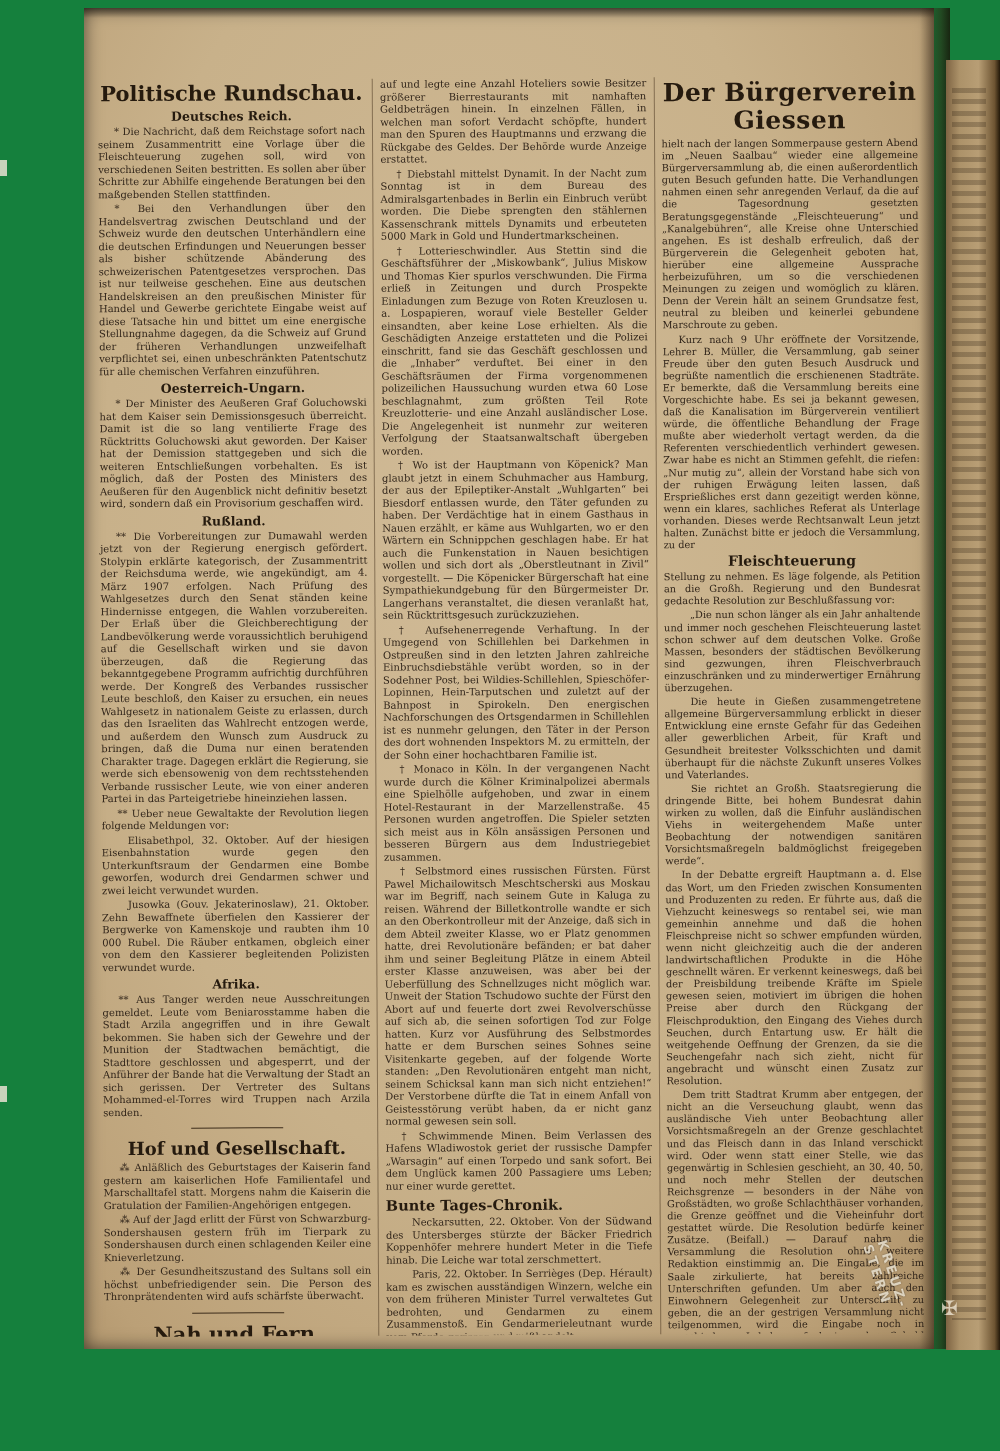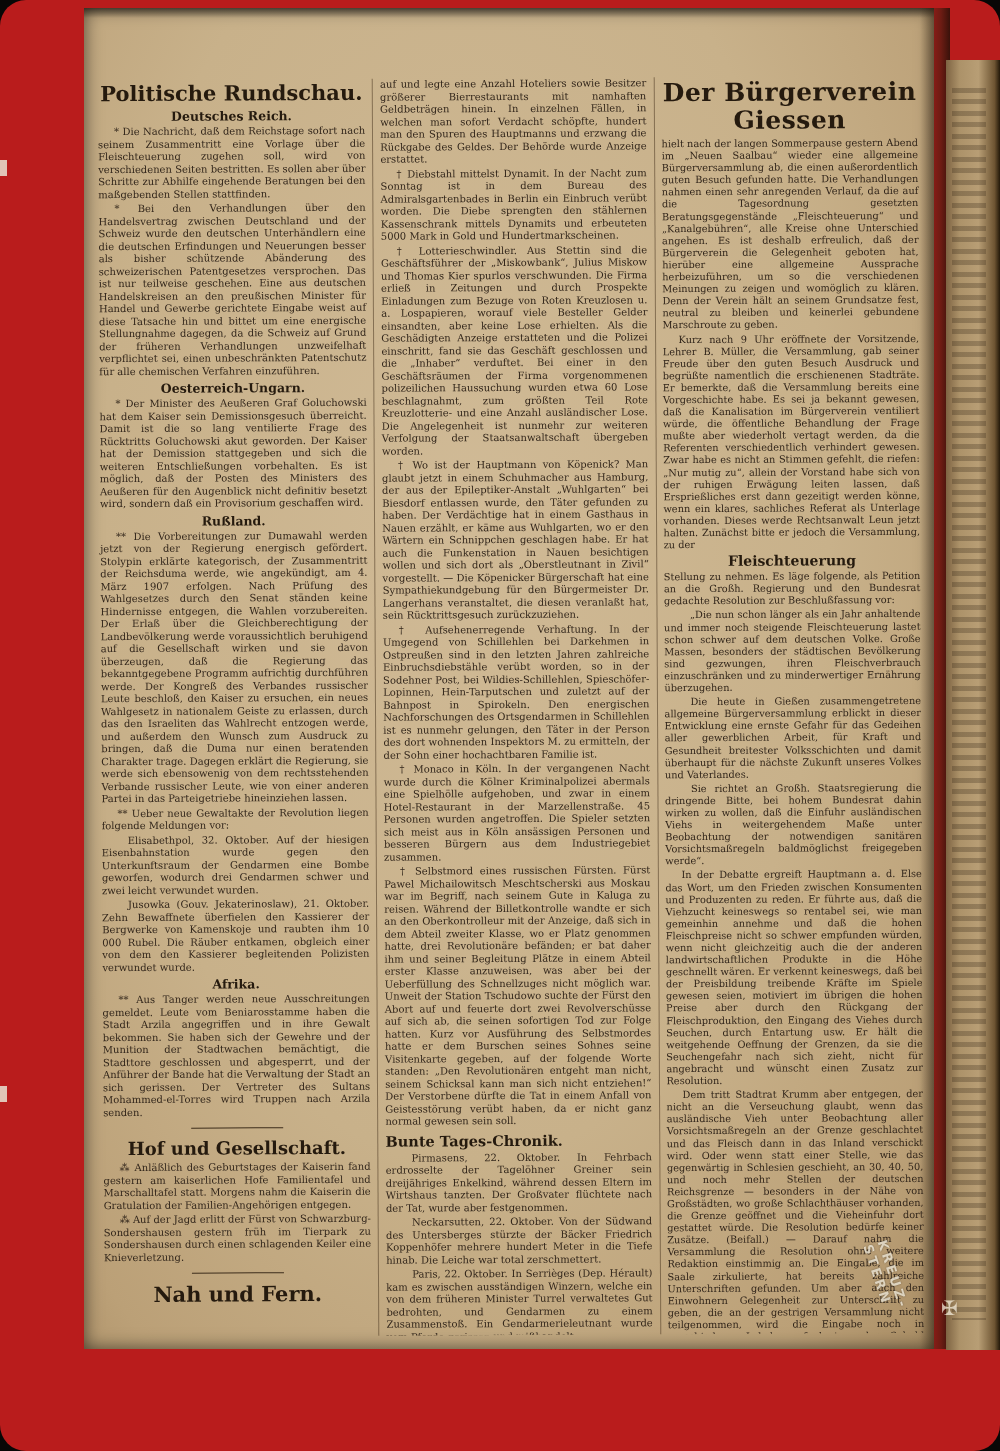--- a/index.html
+++ b/index.html
@@ -1,17 +1,17 @@
 <!DOCTYPE html>
 <html><head>
 <meta charset="utf-8">
 <style>
   html,body{margin:0;padding:0;background:#080706;width:1000px;height:1451px;overflow:hidden;}
   *{box-sizing:border-box;}
-  .scan{position:relative;width:1000px;height:1451px;background:#b91c1c;font-family:"DejaVu Serif","Liberation Serif",serif;border-radius:26px;}
+  .scan{position:relative;width:1000px;height:1451px;background:#15803d;font-family:"DejaVu Serif","Liberation Serif",serif;}
   .filmmark{position:absolute;left:0;width:7px;height:16px;background:#e8e2d2;opacity:.85;}
   .sheet{position:absolute;left:84px;top:8px;width:850px;height:1341px;
     background:radial-gradient(ellipse at 45% 38%,#d0ba96 0%,#c8b18a 55%,#bba077 85%,#a98d64 100%);
     box-shadow:0 0 18px rgba(0,0,0,.6) inset;}
   .sheet-inner{position:absolute;left:10px;top:70px;right:6px;bottom:14px;transform:rotate(-0.3deg);}
   .cols{display:flex;height:100%;color:#31251a;}
   .col{overflow:hidden;padding:0 7px;}
   .col1{width:288px;}
   .col2{width:288px;border-left:1px solid rgba(74,54,32,.55);}
   .col3{width:278px;border-left:1px solid rgba(74,54,32,.55);}
@@ -60,47 +60,48 @@
           <p class="t">** Die Vorbereitungen zur Dumawahl werden jetzt von der Regierung energisch gefördert. Stolypin erklärte kategorisch, der Zusammentritt der Reichsduma werde, wie angekündigt, am 4. März 1907 erfolgen. Nach Prüfung des Wahlgesetzes durch den Senat ständen keine Hindernisse entgegen, die Wahlen vorzubereiten. Der Erlaß über die Gleichberechtigung der Landbevölkerung werde voraussichtlich beruhigend auf die Gesellschaft wirken und sie davon überzeugen, daß die Regierung das bekanntgegebene Programm aufrichtig durchführen werde. Der Kongreß des Verbandes russischer Leute beschloß, den Kaiser zu ersuchen, ein neues Wahlgesetz in nationalem Geiste zu erlassen, durch das den Israeliten das Wahlrecht entzogen werde, und außerdem den Wunsch zum Ausdruck zu bringen, daß die Duma nur einen beratenden Charakter trage. Dagegen erklärt die Regierung, sie werde sich ebensowenig von dem rechtsstehenden Verbande russischer Leute, wie von einer anderen Partei in das Parteigetriebe hineinziehen lassen.</p>
           <p class="t">** Ueber neue Gewaltakte der Revolution liegen folgende Meldungen vor:</p>
           <p class="t dl">Elisabethpol, 32. Oktober. Auf der hiesigen Eisenbahnstation wurde gegen den Unterkunftsraum der Gendarmen eine Bombe geworfen, wodurch drei Gendarmen schwer und zwei leicht verwundet wurden.</p>
           <p class="t dl">Jusowka (Gouv. Jekaterinoslaw), 21. Oktober. Zehn Bewaffnete überfielen den Kassierer der Bergwerke von Kamenskoje und raubten ihm 10 000 Rubel. Die Räuber entkamen, obgleich einer von dem den Kassierer begleitenden Polizisten verwundet wurde.</p>
           <div class="sh">Afrika.</div>
           <p class="t">** Aus Tanger werden neue Ausschreitungen gemeldet. Leute vom Beniarosstamme haben die Stadt Arzila angegriffen und in ihre Gewalt bekommen. Sie haben sich der Gewehre und der Munition der Stadtwachen bemächtigt, die Stadttore geschlossen und abgesperrt, und der Anführer der Bande hat die Verwaltung der Stadt an sich gerissen. Der Vertreter des Sultans Mohammed-el-Torres wird Truppen nach Arzila senden.</p>
           <div class="rule"></div>
           <div class="hl" style="font-size:18px;line-height:21px">Hof und Gesellschaft.</div>
           <p class="t">⁂ Anläßlich des Geburtstages der Kaiserin fand gestern am kaiserlichen Hofe Familientafel und Marschalltafel statt. Morgens nahm die Kaiserin die Gratulation der Familien-Angehörigen entgegen.</p>
           <p class="t">⁂ Auf der Jagd erlitt der Fürst von Schwarzburg-Sondershausen gestern früh im Tierpark zu Sondershausen durch einen schlagenden Keiler eine Knieverletzung.</p>
+          <p class="t">⁂ Der Gesundheitszustand des Sultans soll ein höchst unbefriedigender sein. Die Person des Thronprätendenten wird aufs schärfste überwacht.</p>
           <div class="rule"></div>
           <div class="hl hl-xl">Nah und Fern.</div>
 
         </div>
 
         <div class="col col2">
           <p class="t tc">auf und legte eine Anzahl Hoteliers sowie Besitzer größerer Bierrestaurants mit namhaften Geldbeträgen hinein. In einzelnen Fällen, in welchen man sofort Verdacht schöpfte, hundert man den Spuren des Hauptmanns und erzwang die Rückgabe des Geldes. Der Behörde wurde Anzeige erstattet.</p>
           <p class="t">† Diebstahl mittelst Dynamit. In der Nacht zum Sonntag ist in dem Bureau des Admiralsgartenbades in Berlin ein Einbruch verübt worden. Die Diebe sprengten den stählernen Kassenschrank mittels Dynamits und erbeuteten 5000 Mark in Gold und Hundertmarkscheinen.</p>
           <p class="t">† Lotterieschwindler. Aus Stettin sind die Geschäftsführer der „Miskowbank“, Julius Miskow und Thomas Kier spurlos verschwunden. Die Firma erließ in Zeitungen und durch Prospekte Einladungen zum Bezuge von Roten Kreuzlosen u. a. Lospapieren, worauf viele Besteller Gelder einsandten, aber keine Lose erhielten. Als die Geschädigten Anzeige erstatteten und die Polizei einschritt, fand sie das Geschäft geschlossen und die „Inhaber“ verduftet. Bei einer in den Geschäftsräumen der Firma vorgenommenen polizeilichen Haussuchung wurden etwa 60 Lose beschlagnahmt, zum größten Teil Rote Kreuzlotterie- und eine Anzahl ausländischer Lose. Die Angelegenheit ist nunmehr zur weiteren Verfolgung der Staatsanwaltschaft übergeben worden.</p>
           <p class="t">† Wo ist der Hauptmann von Köpenick? Man glaubt jetzt in einem Schuhmacher aus Hamburg, der aus der Epileptiker-Anstalt „Wuhlgarten“ bei Biesdorf entlassen wurde, den Täter gefunden zu haben. Der Verdächtige hat in einem Gasthaus in Nauen erzählt, er käme aus Wuhlgarten, wo er den Wärtern ein Schnippchen geschlagen habe. Er hat auch die Funkenstation in Nauen besichtigen wollen und sich dort als „Oberstleutnant in Zivil“ vorgestellt. — Die Köpenicker Bürgerschaft hat eine Sympathiekundgebung für den Bürgermeister Dr. Langerhans veranstaltet, die diesen veranlaßt hat, sein Rücktrittsgesuch zurückzuziehen.</p>
           <p class="t">† Aufsehenerregende Verhaftung. In der Umgegend von Schillehlen bei Darkehmen in Ostpreußen sind in den letzten Jahren zahlreiche Einbruchsdiebstähle verübt worden, so in der Sodehner Post, bei Wildies-Schillehlen, Spieschöfer-Lopinnen, Hein-Tarputschen und zuletzt auf der Bahnpost in Spirokeln. Den energischen Nachforschungen des Ortsgendarmen in Schillehlen ist es nunmehr gelungen, den Täter in der Person des dort wohnenden Inspektors M. zu ermitteln, der der Sohn einer hochachtbaren Familie ist.</p>
           <p class="t">† Monaco in Köln. In der vergangenen Nacht wurde durch die Kölner Kriminalpolizei abermals eine Spielhölle aufgehoben, und zwar in einem Hotel-Restaurant in der Marzellenstraße. 45 Personen wurden angetroffen. Die Spieler setzten sich meist aus in Köln ansässigen Personen und besseren Bürgern aus dem Industriegebiet zusammen.</p>
           <p class="t">† Selbstmord eines russischen Fürsten. Fürst Pawel Michailowitsch Meschtscherski aus Moskau war im Begriff, nach seinem Gute in Kaluga zu reisen. Während der Billetkontrolle wandte er sich an den Oberkontrolleur mit der Anzeige, daß sich in dem Abteil zweiter Klasse, wo er Platz genommen hatte, drei Revolutionäre befänden; er bat daher ihm und seiner Begleitung Plätze in einem Abteil erster Klasse anzuweisen, was aber bei der Ueberfüllung des Schnellzuges nicht möglich war. Unweit der Station Tschudowo suchte der Fürst den Abort auf und feuerte dort zwei Revolverschüsse auf sich ab, die seinen sofortigen Tod zur Folge hatten. Kurz vor Ausführung des Selbstmordes hatte er dem Burschen seines Sohnes seine Visitenkarte gegeben, auf der folgende Worte standen: „Den Revolutionären entgeht man nicht, seinem Schicksal kann man sich nicht entziehen!“ Der Verstorbene dürfte die Tat in einem Anfall von Geistesstörung verübt haben, da er nicht ganz normal gewesen sein soll.</p>
+          <p class="t">† Schwimmende Minen. Beim Verlassen des Hafens Wladiwostok geriet der russische Dampfer „Warsagin“ auf einen Torpedo und sank sofort. Bei dem Unglück kamen 200 Passagiere ums Leben; nur einer wurde gerettet.</p>
           <div class="chron-h">Bunte Tages-Chronik.</div>
-          <p class="t dl">Pirmasens, 22. Oktober. In Fehrbach erdrosselte der Tagelöhner Greiner sein dreijähriges Enkelkind, während dessen Eltern im Wirtshaus tanzten. Der Großvater flüchtete nach der Tat, wurde aber festgenommen.</p>
           <p class="t dl">Neckarsutten, 22. Oktober. Von der Südwand des Untersberges stürzte der Bäcker Friedrich Koppenhöfer mehrere hundert Meter in die Tiefe hinab. Die Leiche war total zerschmettert.</p>
           <p class="t dl">Paris, 22. Oktober. In Serrièges (Dep. Hérault) kam es zwischen ausständigen Winzern, welche ein von dem früheren Minister Turrel verwaltetes Gut bedrohten, und Gendarmen zu einem Zusammenstoß. Ein Gendarmerieleutnant wurde vom Pferde gerissen und mißhandelt.</p>
 
         </div>
 
         <div class="col col3">
           <div class="hl hl-xxl">Der Bürgerverein Giessen</div>
           <p class="t tc">hielt nach der langen Sommerpause gestern Abend im „Neuen Saalbau“ wieder eine allgemeine Bürgerversammlung ab, die einen außerordentlich guten Besuch gefunden hatte. Die Verhandlungen nahmen einen sehr anregenden Verlauf, da die auf die Tagesordnung gesetzten Beratungsgegenstände „Fleischteuerung“ und „Kanalgebühren“, alle Kreise ohne Unterschied angehen. Es ist deshalb erfreulich, daß der Bürgerverein die Gelegenheit geboten hat, hierüber eine allgemeine Aussprache herbeizuführen, um so die verschiedenen Meinungen zu zeigen und womöglich zu klären. Denn der Verein hält an seinem Grundsatze fest, neutral zu bleiben und keinerlei gebundene Marschroute zu geben.</p>
           <p class="t">Kurz nach 9 Uhr eröffnete der Vorsitzende, Lehrer B. Müller, die Versammlung, gab seiner Freude über den guten Besuch Ausdruck und begrüßte namentlich die erschienenen Stadträte. Er bemerkte, daß die Versammlung bereits eine Vorgeschichte habe. Es sei ja bekannt gewesen, daß die Kanalisation im Bürgerverein ventiliert würde, die öffentliche Behandlung der Frage mußte aber wiederholt vertagt werden, da die Referenten verschiedentlich verhindert gewesen. Zwar habe es nicht an Stimmen gefehlt, die riefen: „Nur mutig zu“, allein der Vorstand habe sich von der ruhigen Erwägung leiten lassen, daß Ersprießliches erst dann gezeitigt werden könne, wenn ein klares, sachliches Referat als Unterlage vorhanden. Dieses werde Rechtsanwalt Leun jetzt halten. Zunächst bitte er jedoch die Versammlung, zu der</p>
           <div class="sh" style="font-size:14px">Fleischteuerung</div>
           <p class="t tc">Stellung zu nehmen. Es läge folgende, als Petition an die Großh. Regierung und den Bundesrat gedachte Resolution zur Beschlußfassung vor:</p>
-          <p class="t dl">„Die nun schon länger als ein Jahr anhaltende und immer noch steigende Fleischteuerung lastet schon schwer auf dem deutschen Volke. Große Massen, besonders der städtischen Bevölkerung sind gezwungen, ihren Fleischverbrauch einzuschränken und zu minderwertiger Ernährung überzugehen.</p>
+          <p class="t dl">„Die nun schon länger als ein Jahr anhaltende und immer noch geschehen Fleischteuerung lastet schon schwer auf dem deutschen Volke. Große Massen, besonders der städtischen Bevölkerung sind gezwungen, ihren Fleischverbrauch einzuschränken und zu minderwertiger Ernährung überzugehen.</p>
           <p class="t dl">Die heute in Gießen zusammengetretene allgemeine Bürgerversammlung erblickt in dieser Entwicklung eine ernste Gefahr für das Gedeihen aller gewerblichen Arbeit, für Kraft und Gesundheit breitester Volksschichten und damit überhaupt für die nächste Zukunft unseres Volkes und Vaterlandes.</p>
           <p class="t dl">Sie richtet an Großh. Staatsregierung die dringende Bitte, bei hohem Bundesrat dahin wirken zu wollen, daß die Einfuhr ausländischen Viehs in weitergehendem Maße unter Beobachtung der notwendigen sanitären Vorsichtsmaßregeln baldmöglichst freigegeben werde“.</p>
           <p class="t">In der Debatte ergreift Hauptmann a. d. Else das Wort, um den Frieden zwischen Konsumenten und Produzenten zu reden. Er führte aus, daß die Viehzucht keineswegs so rentabel sei, wie man gemeinhin annehme und daß die hohen Fleischpreise nicht so schwer empfunden würden, wenn nicht gleichzeitig auch die der anderen landwirtschaftlichen Produkte in die Höhe geschnellt wären. Er verkennt keineswegs, daß bei der Preisbildung treibende Kräfte im Spiele gewesen seien, motiviert im übrigen die hohen Preise aber durch den Rückgang der Fleischproduktion, den Eingang des Viehes durch Seuchen, durch Entartung usw. Er hält die weitgehende Oeffnung der Grenzen, da sie die Seuchengefahr nach sich zieht, nicht für angebracht und wünscht einen Zusatz zur Resolution.</p>
           <p class="t">Dem tritt Stadtrat Krumm aber entgegen, der nicht an die Verseuchung glaubt, wenn das ausländische Vieh unter Beobachtung aller Vorsichtsmaßregeln an der Grenze geschlachtet und das Fleisch dann in das Inland verschickt wird. Oder wenn statt einer Stelle, wie das gegenwärtig in Schlesien geschieht, an 30, 40, 50, und noch mehr Stellen der deutschen Reichsgrenze — besonders in der Nähe von Großstädten, wo große Schlachthäuser vorhanden, die Grenze geöffnet und die Vieheinfuhr dort gestattet würde. Die Resolution bedürfe keiner Zusätze. (Beifall.) — Darauf nahm die Versammlung die Resolution ohne weitere Redaktion einstimmig an. Die Eingabe, die im Saale zirkulierte, hat bereits zahlreiche Unterschriften gefunden. Um aber auch den Einwohnern Gelegenheit zur Unterschrift zu geben, die an der gestrigen Versammlung nicht teilgenommen, wird die Eingabe noch in verschiedenen Lokalen aufgelegt werden. Sobald diese bestimmt sind, werden wir unsere Leser davon in Kenntnis setzen.</p>
 
         </div>
 
       </div>
     </div>
   </div>

